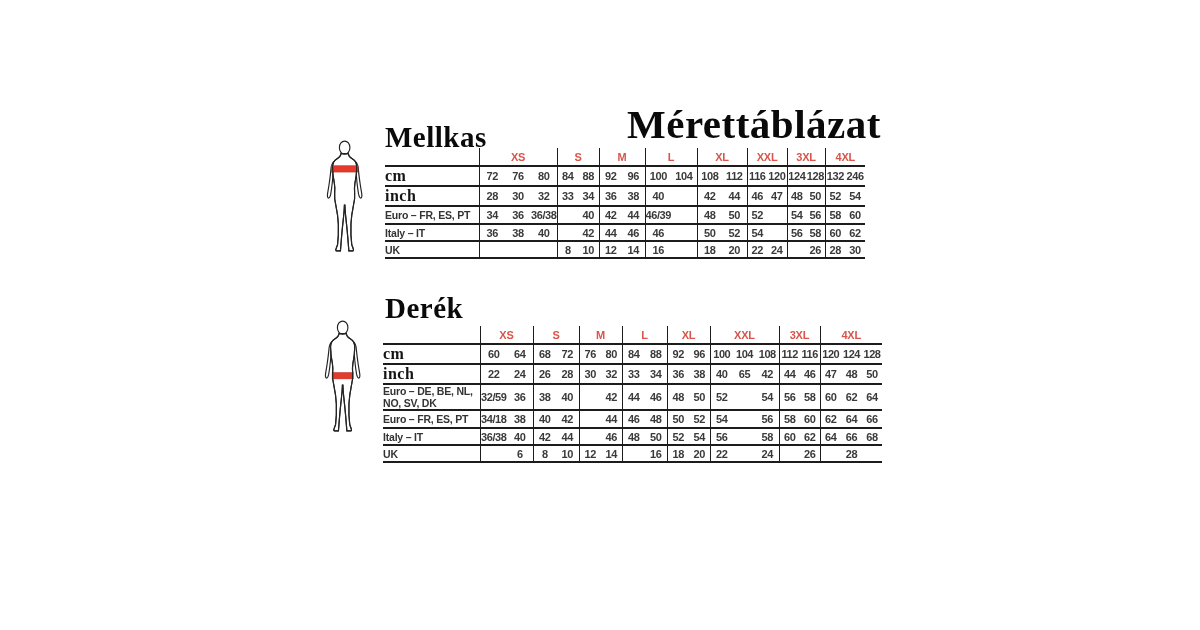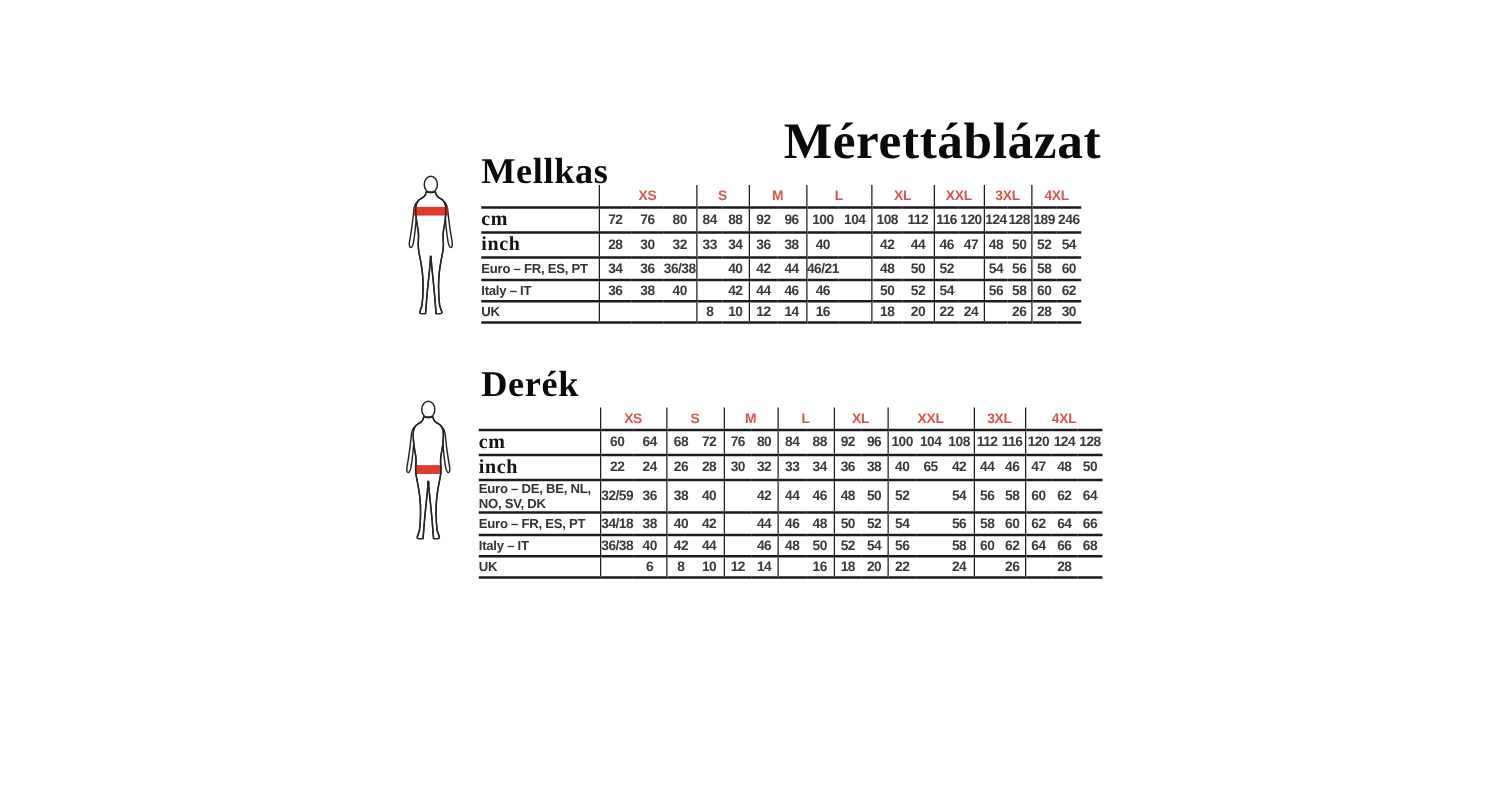--- a/index.html
+++ b/index.html
@@ -2,21 +2,21 @@
 <html style="--size-red: #d9544a;"><head>
 <meta charset="utf-8">
 <style>
   html,body{margin:0;padding:0;}
   body{
     width:1200px;height:630px;background:#ffffff;position:relative;overflow:hidden;
     font-family:"Liberation Sans",sans-serif;
   }
   .page{position:absolute;inset:0;}
   .title{
-    position:absolute;left:627px;top:88px;margin:0;
+    position:absolute;left:627px;top:100px;margin:0;
     font-family:"Liberation Serif",serif;font-weight:bold;font-size:41px;
     color:#0a0a0a;letter-spacing:0.5px;white-space:nowrap;
   }
   .sec-heading{
     position:absolute;margin:0;
     font-family:"Liberation Serif",serif;font-weight:bold;font-size:29px;
     color:#0a0a0a;letter-spacing:0.5px;white-space:nowrap;
   }
   #heading-0{left:385px;top:121px;}
   #heading-1{left:385px;top:292px;}
@@ -136,21 +136,21 @@
             <td class="gstart">92</td>
             <td>96</td>
             <td class="gstart">100</td>
             <td>104</td>
             <td class="gstart">108</td>
             <td>112</td>
             <td class="gstart">116</td>
             <td>120</td>
             <td class="gstart">124</td>
             <td>128</td>
-            <td class="gstart">189</td>
+            <td class="gstart">132</td>
             <td>246</td>
           </tr>
           <tr style="height: 18px;">
             <th class="row-label serif">inch</th>
             <td class="gstart">28</td>
             <td>30</td>
             <td>32</td>
             <td class="gstart">33</td>
             <td>34</td>
             <td class="gstart">36</td>
@@ -168,21 +168,21 @@
           </tr>
           <tr style="height: 18px;">
             <th class="row-label sans">Euro – FR, ES, PT</th>
             <td class="gstart">34</td>
             <td>36</td>
             <td>36/38</td>
             <td class="gstart"></td>
             <td>40</td>
             <td class="gstart">42</td>
             <td>44</td>
-            <td class="gstart">46/21</td>
+            <td class="gstart">46/39</td>
             <td></td>
             <td class="gstart">48</td>
             <td>50</td>
             <td class="gstart">52</td>
             <td></td>
             <td class="gstart">54</td>
             <td>56</td>
             <td class="gstart">58</td>
             <td>60</td>
           </tr>

